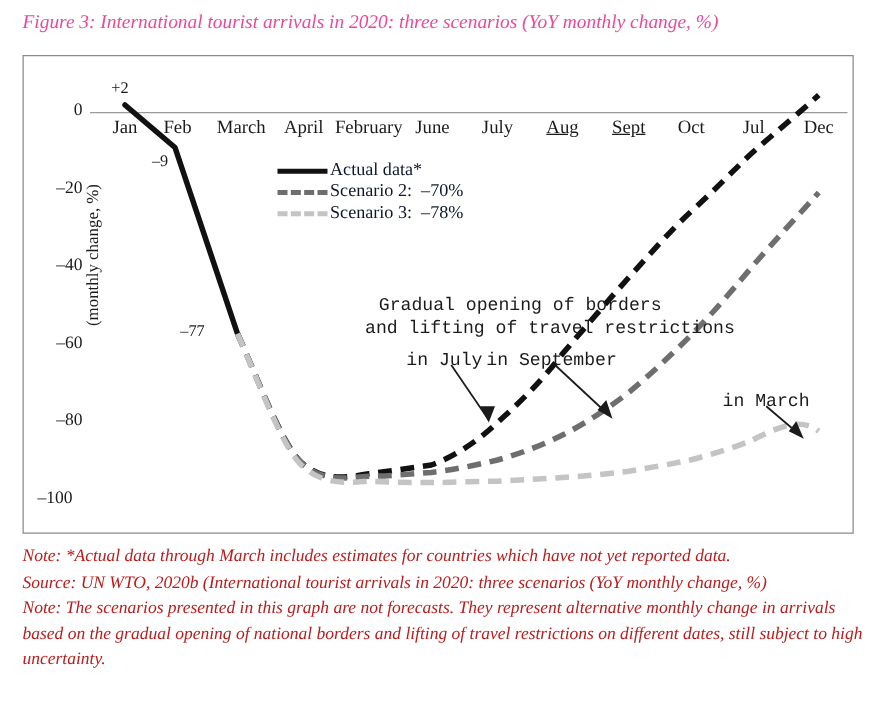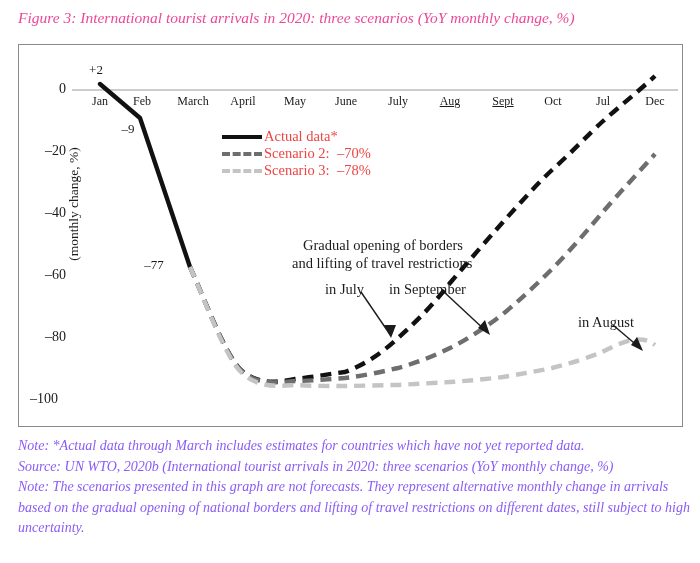--- a/index.html
+++ b/index.html
@@ -22,44 +22,44 @@
     position:absolute;left:-6px;top:196px;width:160px;
     transform:rotate(-90deg);transform-origin:center center;
     text-align:center;font-size:13.5px;color:#1b1b1b;
   }
   .tick-y{
     position:absolute;text-align:right;width:44px;
     font-size:14px;color:#1b1b1b;
   }
   .tick-x{
     position:absolute;text-align:center;
-    font-size:12px;color:#1b1b1b;transform:translateX(-50%);
+    font-size:15px;color:#1b1b1b;transform:translateX(-50%);
   }
   .dlabel{
     position:absolute;font-size:13px;color:#1b1b1b;
     transform:translateX(-50%);white-space:nowrap;
   }
   .legend{
     position:absolute;left:222px;top:128px;
-    font-size:14.5px;color:#ef4444;
+    font-size:14.5px;color:#0f172a;
   }
   .legend-row{display:flex;align-items:center;height:17px;}
   .swatch{display:inline-block;width:40px;height:0;margin-right:2px;}
   .sw-solid{border-top:4px solid #111111;}
   .sw-d1{border-top:4px dashed #111111;}
   .sw-d2{border-top:4px dashed #6e6e6e;}
   .sw-d3{border-top:4px dashed #c4c4c4;}
   .legend-label{white-space:pre;}
   .annot{
     position:absolute;font-size:14.5px;color:#1b1b1b;
-    line-height:18px;white-space:nowrap;
+    line-height:18px;white-space:nowrap;font-family:Liberation Mono, monospace;
   }
   .notes{
     position:absolute;left:18px;top:436px;width:672px;
-    font-style:italic;font-size:14px;line-height:20.5px;color:#8b5cf6;
+    font-style:italic;font-size:14px;line-height:20.5px;color:#b91c1c;
   }
   .notes div{white-space:nowrap;}
   .notes .wrap{white-space:normal;}
 </style>
 </head>
 <body>
 
 <div class="figure-title">Figure 3: International tourist arrivals in 2020: three scenarios (YoY monthly change, %)</div>
 
 <div class="plot-frame"></div>
@@ -116,21 +116,21 @@
 <div class="tick-y" style="left:22px;top:143px;">–20</div>
 <div class="tick-y" style="left:22px;top:205px;">–40</div>
 <div class="tick-y" style="left:22px;top:267px;">–60</div>
 <div class="tick-y" style="left:22px;top:329px;">–80</div>
 <div class="tick-y" style="left:14px;top:391px;">–100</div>
 
 <div class="tick-x" style="left:100px;top:94px;">Jan</div>
 <div class="tick-x" style="left:142px;top:94px;">Feb</div>
 <div class="tick-x" style="left:193px;top:94px;">March</div>
 <div class="tick-x" style="left:243px;top:94px;">April</div>
-<div class="tick-x" style="left:295px;top:94px;">May</div>
+<div class="tick-x" style="left:295px;top:94px;">February</div>
 <div class="tick-x" style="left:346px;top:94px;">June</div>
 <div class="tick-x" style="left:398px;top:94px;">July</div>
 <div class="tick-x" style="left:450px;top:94px;text-decoration:underline;">Aug</div>
 <div class="tick-x" style="left:503px;top:94px;text-decoration:underline;">Sept</div>
 <div class="tick-x" style="left:553px;top:94px;">Oct</div>
 <div class="tick-x" style="left:603px;top:94px;">Jul</div>
 <div class="tick-x" style="left:655px;top:94px;">Dec</div>
 
 <div class="dlabel" style="left:96px;top:62px;">+2</div>
 <div class="dlabel" style="left:128px;top:121px;">–9</div>
@@ -148,19 +148,19 @@
   <div class="legend-row">
     <span class="swatch sw-d3"></span>
     <span class="legend-label">Scenario 3:  –78%</span>
   </div>
 </div>
 
 <div class="annot" style="left:303px;top:236px;">Gradual opening of borders</div>
 <div class="annot" style="left:292px;top:254px;">and lifting of travel restrictions</div>
 <div class="annot" style="left:325px;top:280px;">in July</div>
 <div class="annot" style="left:389px;top:280px;">in September</div>
-<div class="annot" style="left:578px;top:313px;">in August</div>
+<div class="annot" style="left:578px;top:313px;">in March</div>
 
 <div class="notes">
   <div><span>Note: *Actual data through March includes estimates for countries which have not yet reported data.</span></div>
   <div>Source: UN WTO, 2020b (International tourist arrivals in 2020: three scenarios (YoY monthly change, %)</div>
   <div class="wrap">Note: The scenarios presented in this graph are not forecasts. They represent alternative monthly change in arrivals based on the gradual opening of national borders and lifting of travel restrictions on different dates, still subject to high uncertainty.</div>
 </div>
 
 </body></html>

